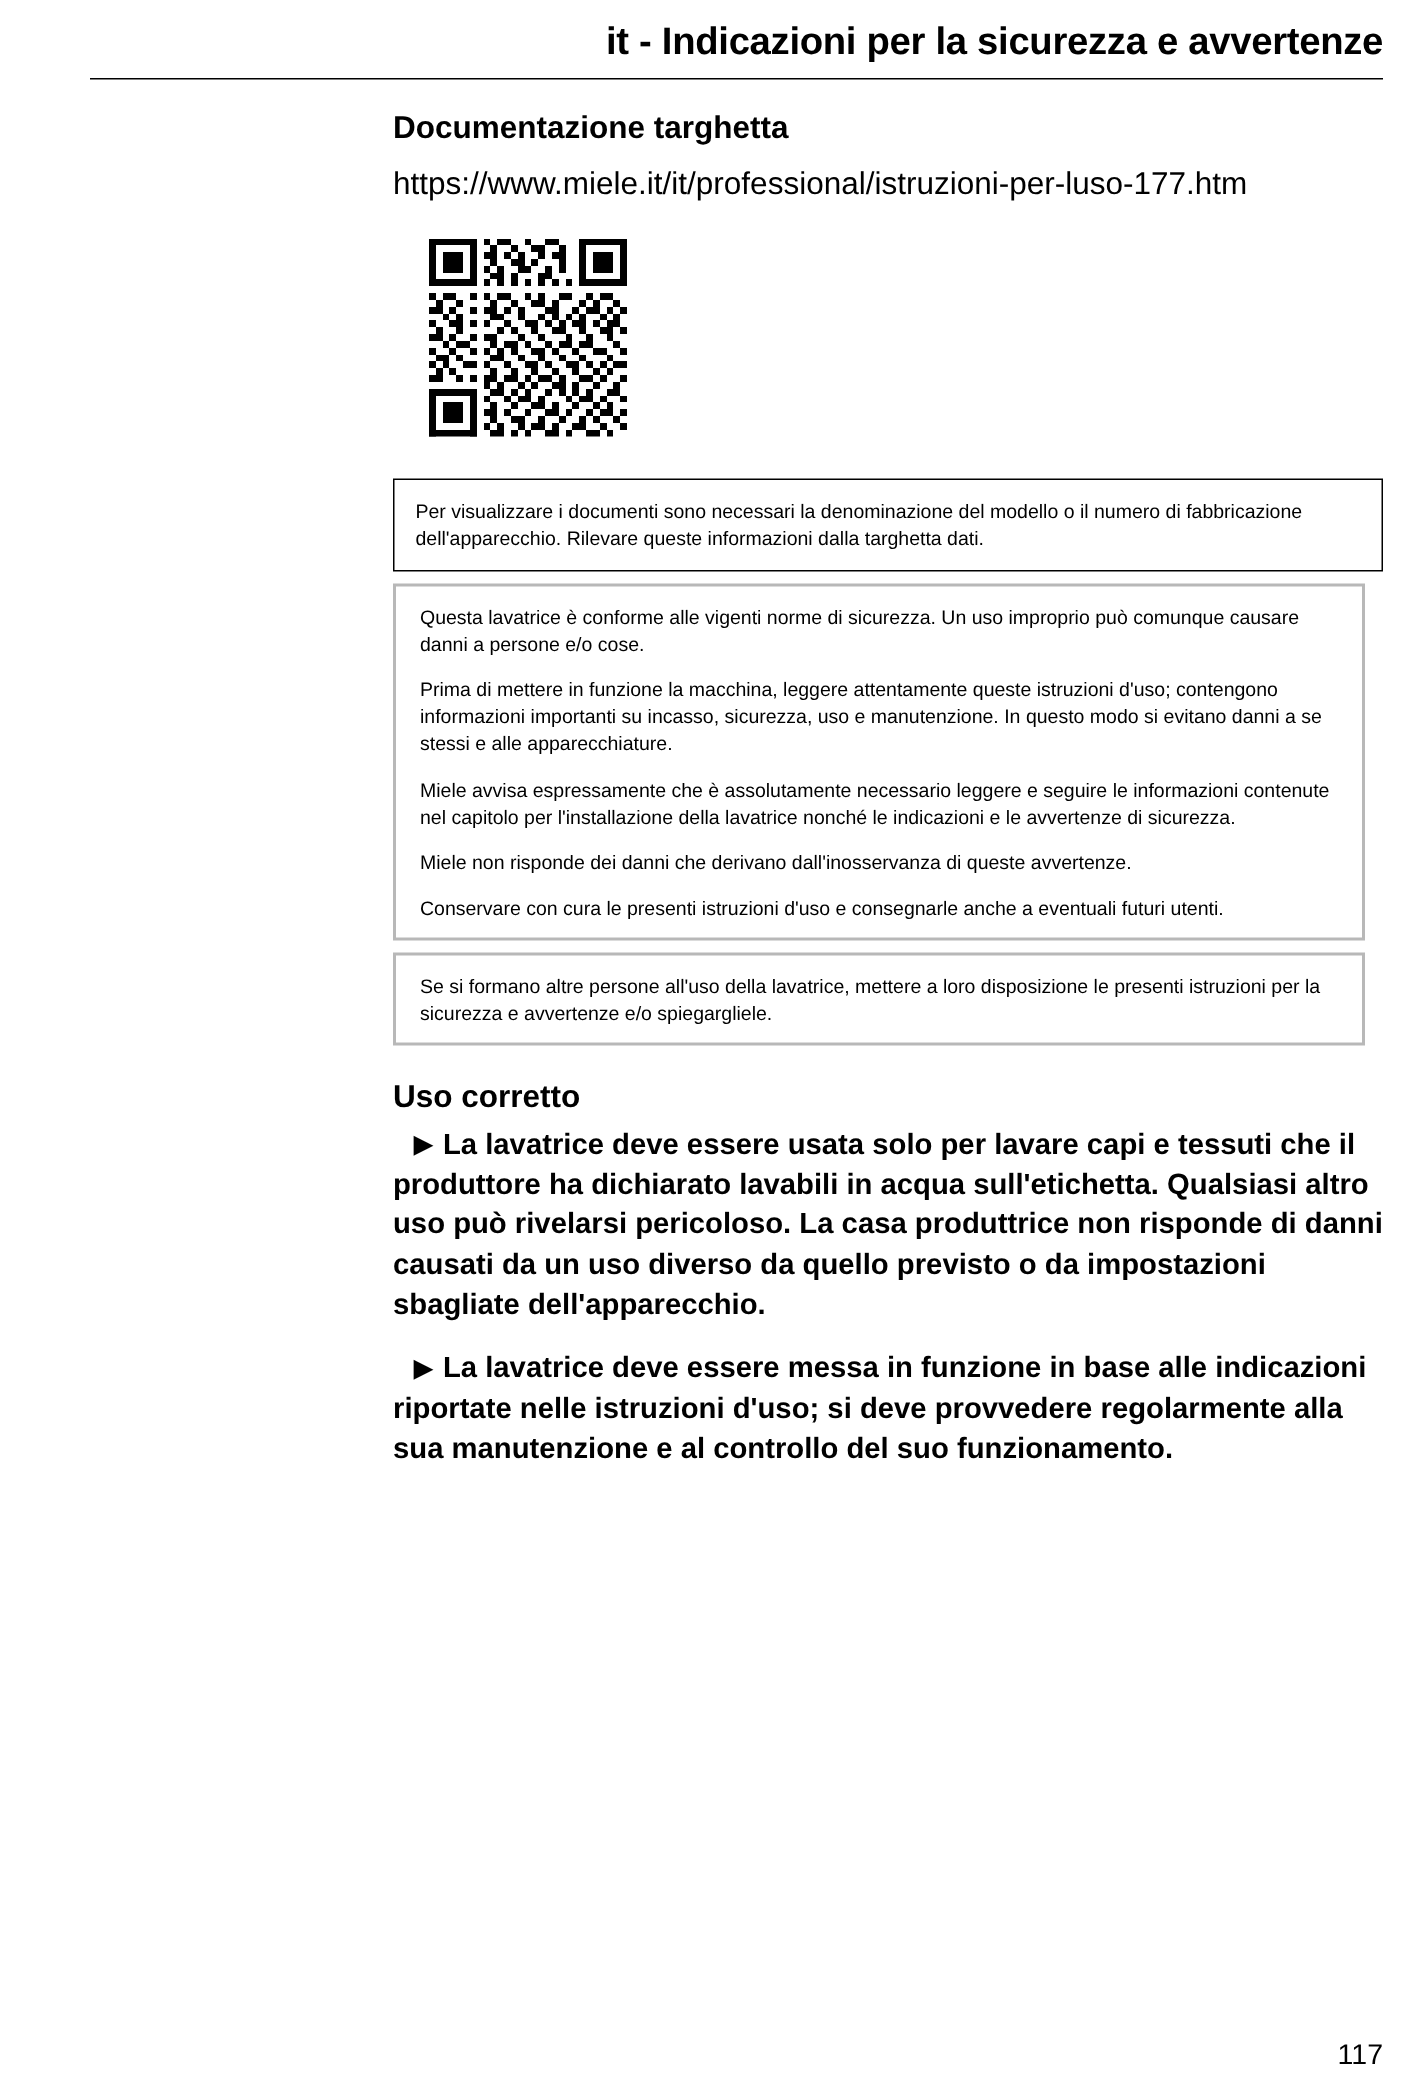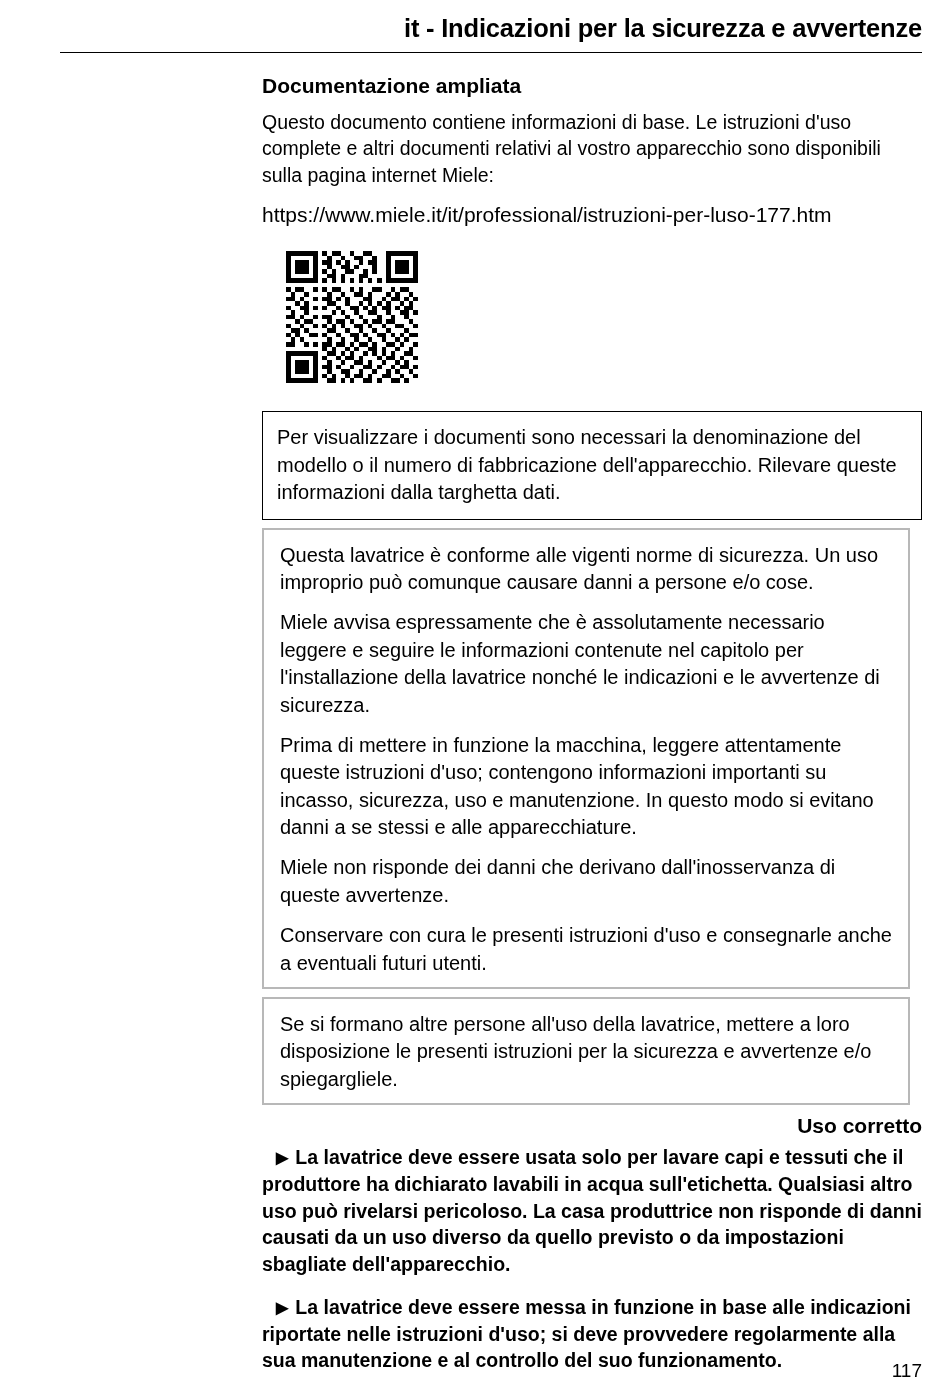--- a/index.html
+++ b/index.html
@@ -47,23 +47,22 @@
     padding-top: 20px;
   }
 
   h2.section-title {
     font-size: 21px;
     font-weight: bold;
     margin: 0 0 10px 0;
     line-height: 1.2;
   }
   h2.section-title.second {
-    margin-top: 8px;
+    margin-top: 22px;
     margin-bottom: 6px;
-    text-align: right;
   }
 
   p.body {
     font-size: 19.5px;
     line-height: 1.37;
     margin: 0 0 14px 0;
     text-align: left;
   }
   p.body.tight {
     margin-bottom: 12px;
@@ -91,21 +90,21 @@
     border: 1.5px solid #000;
     padding: 12px 14px 12px 14px;
     margin: 0 0 8px 0;
   }
   .warn-box {
     border: 2.5px solid #b8b8b8;
     padding: 12px 16px 10px 16px;
     margin: 0 12px 8px 0;
   }
   .box-p {
-    font-size: 20px;
+    font-size: 13px;
     line-height: 1.37;
     margin: 0 0 13px 0;
   }
   .box-p:last-child {
     margin-bottom: 0;
   }
 
   
   .bullet-item {
     position: relative;
@@ -137,23 +136,22 @@
 
 <div class="page">
 
   <div class="header">
     <div class="header-title">it - Indicazioni per la sicurezza e avvertenze</div>
   </div>
   <div class="header-rule"></div>
 
   <div class="content">
 
-    <h2 class="section-title">Documentazione ampliata</h2>
-
-    <p class="body tight">Questo documento contiene informazioni di base. Le istruzioni d'uso complete e altri documenti relativi al vostro apparecchio sono disponibili sulla pagina internet Miele:</p>
+    <h2 class="section-title">Documentazione targhetta</h2>
+
 
     <p class="url">https://www.miele.it/it/professional/istruzioni-per-luso-177.htm</p>
 
     <div class="qr-wrap">
       <svg class="qr" viewBox="0 0 29 29" shape-rendering="crispEdges">
         <rect width="29" height="29" fill="#ffffff"></rect>
         <g fill="#000000">
 
           <rect x="0" y="0" width="7" height="1"></rect>
             <rect x="0" y="6" width="7" height="1"></rect>
@@ -399,22 +397,22 @@
         </g>
       </svg>
     </div>
 
     <div class="note-box">
       <p class="box-p">Per visualizzare i documenti sono necessari la denominazione del modello o il numero di fabbricazione dell'apparecchio. Rilevare queste informazioni dalla targhetta dati.</p>
     </div>
 
     <div class="warn-box">
       <p class="box-p">Questa lavatrice è conforme alle vigenti norme di sicurezza. Un uso improprio può comunque causare danni a persone e/o cose.</p>
+      <p class="box-p">Prima di mettere in funzione la macchina, leggere attentamente queste istruzioni d'uso; contengono informazioni importanti su incasso, sicurezza, uso e manutenzione. In questo modo si evitano danni a se stessi e alle apparecchiature.</p>
       <p class="box-p">Miele avvisa espressamente che è assolutamente necessario leggere e seguire le informazioni contenute nel capitolo per l'installazione della lavatrice nonché le indicazioni e le avvertenze di sicurezza.</p>
-      <p class="box-p">Prima di mettere in funzione la macchina, leggere attentamente queste istruzioni d'uso; contengono informazioni importanti su incasso, sicurezza, uso e manutenzione. In questo modo si evitano danni a se stessi e alle apparecchiature.</p>
       <p class="box-p">Miele non risponde dei danni che derivano dall'inosservanza di queste avvertenze.</p>
       <p class="box-p">Conservare con cura le presenti istruzioni d'uso e consegnarle anche a eventuali futuri utenti.</p>
     </div>
 
     <div class="warn-box">
       <p class="box-p">Se si formano altre persone all'uso della lavatrice, mettere a loro disposizione le presenti istruzioni per la sicurezza e avvertenze e/o spiegargliele.</p>
     </div>
 
     <h2 class="section-title second">Uso corretto</h2>
 

